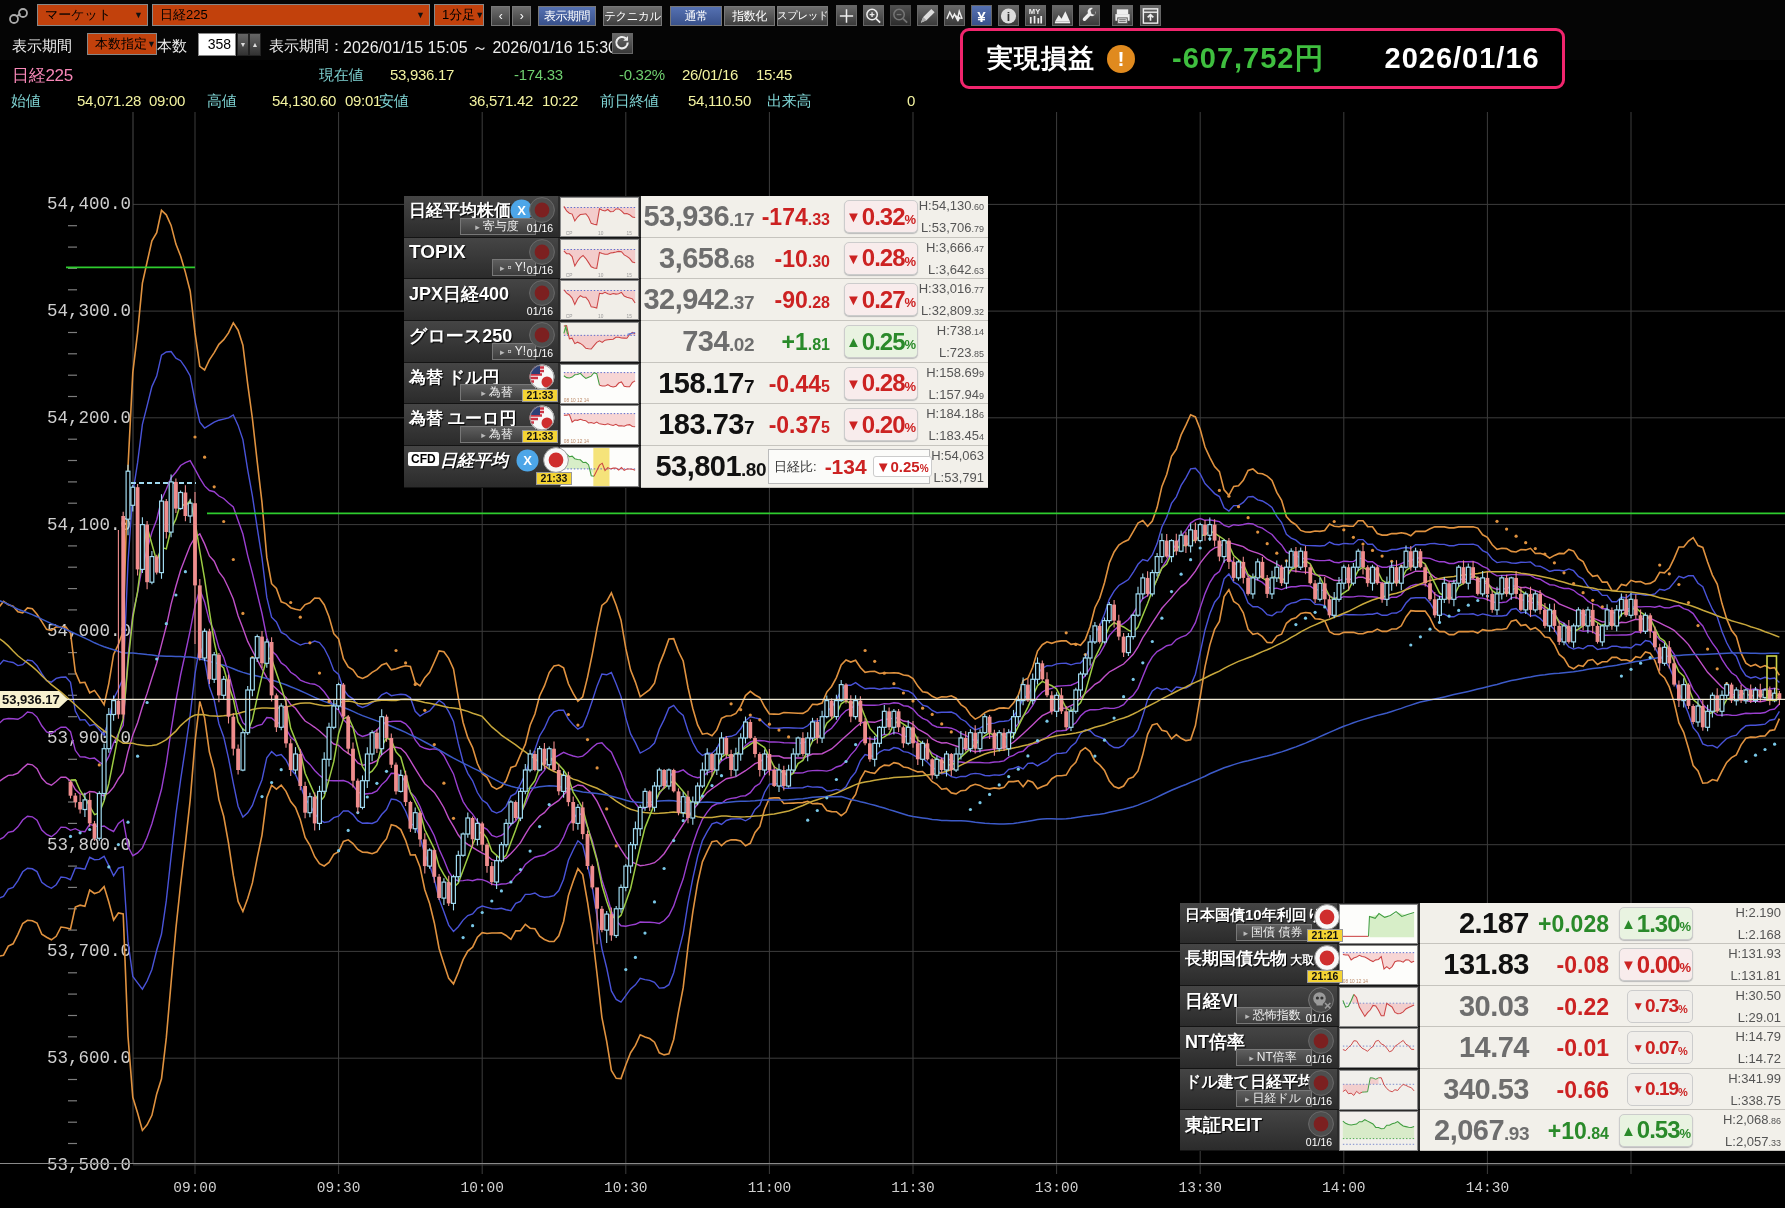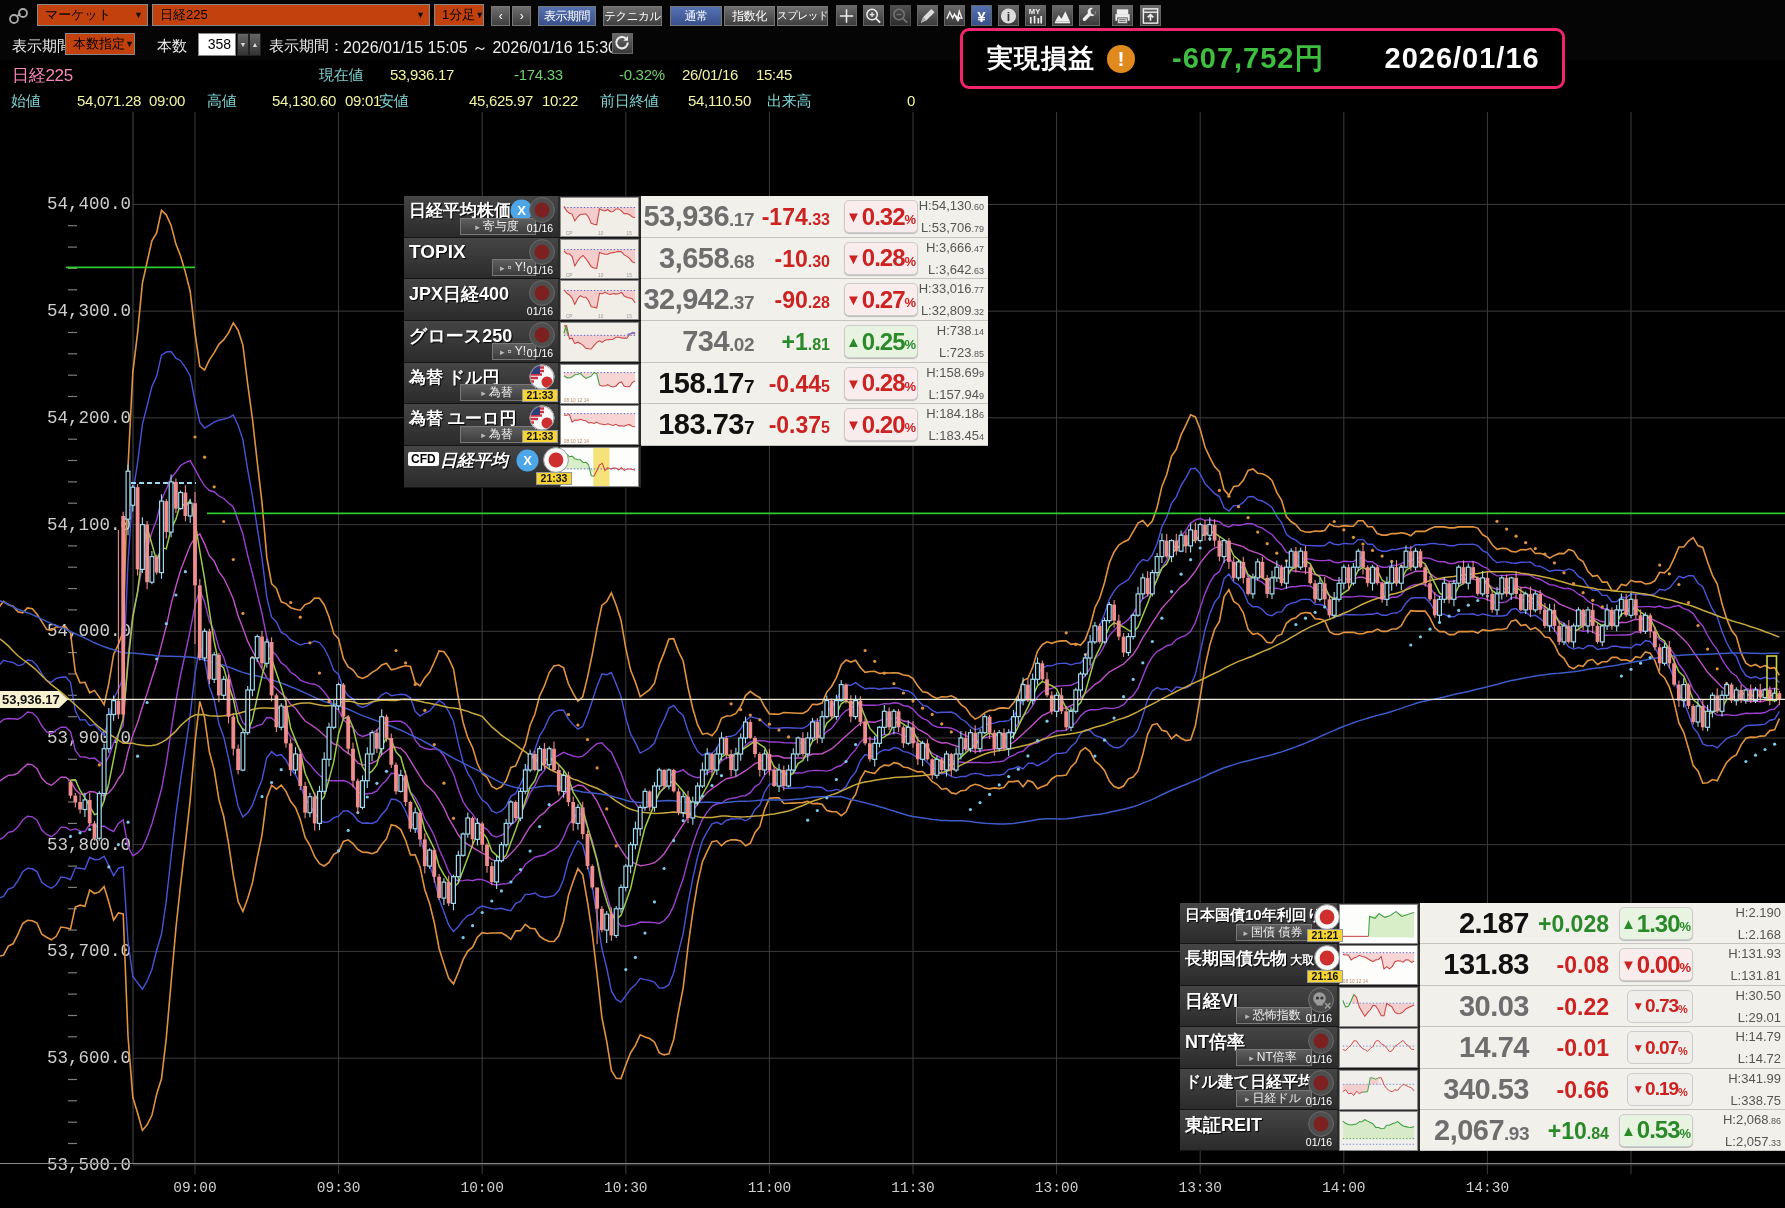--- a/index.html
+++ b/index.html
@@ -1199,21 +1199,21 @@
       <div class="ibtn" style="left:1140px">
         <svg width="20" height="20" viewBox="0 0 20 20">
           <rect x="2.5" y="2.5" width="15" height="15" fill="none" stroke="#eee" stroke-width="1.5"></rect>
           <path d="M2.5 6h15" stroke="#eee" stroke-width="1.5"></path>
           <path d="M10 15V9M7 11.5L10 8.5l3 3" stroke="#eee" stroke-width="1.7" fill="none"></path>
         </svg>
       </div>
     </div>
 <div id="row2">
 <span class="lab" style="left:12px">表示期間</span>
-<div class="dd dd2" style="left:65px;width:70px">
+<div class="dd dd2" style="left:87px;width:70px">
         <span>本数指定</span>
         <span class="ddarr">▼</span>
       </div>
 <span class="lab" style="left:157px">本数</span>
 <div class="numin" style="left:198px;width:38px">358</div>
 <div class="spin" style="left:237px">▼</div>
       <div class="spin" style="left:249px">▲</div>
 <span class="lab" style="left:269px">表示期間：</span>
 <span class="lab" style="left:343px;font-size:16px;top:8px">2026/01/15 15:05 ～ 2026/01/16 15:30</span>
 <div class="ibtn" style="left:612px;top:3px">
@@ -1231,21 +1231,21 @@
 <span class="grnt" style="left:619px;top:66px">-0.32%</span>
 <span class="yelt" style="left:682px;top:66px">26/01/16</span>
 <span class="yelt" style="left:756px;top:66px">15:45</span>
 <span class="cyant" style="left:11px;top:92px">始値</span>
 <span class="yelt" style="left:77px;top:92px">54,071.28</span>
 <span class="yelt" style="left:149px;top:92px">09:00</span>
 <span class="cyant" style="left:207px;top:92px">高値</span>
 <span class="yelt" style="left:272px;top:92px">54,130.60</span>
 <span class="yelt" style="left:345px;top:92px">09:01</span>
 <span class="cyant" style="left:379px;top:92px">安値</span>
-<span class="yelt" style="left:469px;top:92px">45,625.97</span>
+<span class="yelt" style="left:469px;top:92px">36,571.42</span>
 <span class="yelt" style="left:542px;top:92px">10:22</span>
 <span class="cyant" style="left:600px;top:92px">前日終値</span>
 <span class="yelt" style="left:688px;top:92px">54,110.50</span>
 <span class="cyant" style="left:767px;top:92px">出来高</span>
 <span class="yelt" style="left:907px;top:92px">0</span>
 
 <div class="pnlbox">
   <span class="pnl-t">実現損益</span>
   <span class="pnl-i">!</span>
   <span class="pnl-v">-607,752円</span>
@@ -1473,20 +1473,28 @@
               </svg></span><span class="tmy">21:33</span></div>
         </div>
         <div class="spk"><svg width="79" height="40" viewBox="0 0 79 40" style="background:#fdfdfb">
             <rect x="33" y="0" width="17" height="40" fill="#f5e37a"></rect>
             <polygon points="2.0,22.0 2.0,5.4 4.9,6.2 7.8,9.1 10.7,8.6 13.5,11.3 16.4,12.1 19.3,12.4 22.2,15.2 25.1,15.0 28.0,17.6 30.8,29.2 33.7,22.0" fill="#cdeabb" fill-opacity="0.8"></polygon>
             <line x1="2" y1="22" x2="77" y2="22" stroke="#5566cc" stroke-width="1" stroke-dasharray="1.5,2"></line>
             <polyline points="2.0,5.4 4.9,6.2 7.8,9.1 10.7,8.6 13.5,11.3 16.4,12.1 19.3,12.4 22.2,15.2 25.1,15.0 28.0,17.6 30.8,29.2 33.7,29.8" fill="none" stroke="#3f9d3f" stroke-width="1.1"></polyline>
             <polyline points="33.7,29.8 36.6,23.9 39.5,18.1 42.4,16.0 45.3,23.7 48.2,20.6 51.0,22.0" fill="none" stroke="#cc4444" stroke-width="1.1"></polyline>
             <polyline points="51.0,22.0 53.9,21.2 56.8,21.0 59.7,23.2 62.6,20.6 65.5,23.6 68.3,22.2 71.2,22.1 74.1,22.4 77.0,23.4" fill="none" stroke="#cc4444" stroke-width="1.1"></polyline>
           </svg></div>
+        <div class="lite">
+          <span class="val blkcfd">53,801<span class="dec">.80</span></span>
+          <span class="nikkeihi">日経比:<span class="nhnum">-134</span><span class="nhbox">▼0.25<span class="pct">%</span></span></span>
+          <span class="hl">
+            <span>H:54,063<span class="hld"></span></span>
+            <span>L:53,791<span class="hld"></span></span>
+          </span>
+        </div>
       </div>
     </div>
 <div id="botpanel" class="panel" style="left:1180px;top:903px;width:605px">
       <div class="prow">
         <div class="dark">
           <span class="nm" style="font-size:15px">日本国債10年利回り</span>
           <span class="sub"><span class="subarr">▸</span>国債 債券</span>
           <div class="flagcol" style="right:-4px;top:1px"><span class="flg"><svg width="26" height="26">
                 <circle cx="13" cy="13" r="12.4" fill="#f8f8f8" stroke="#999"></circle>
                 <circle cx="13" cy="13" r="7.4" fill="#cf2e2e"></circle>

